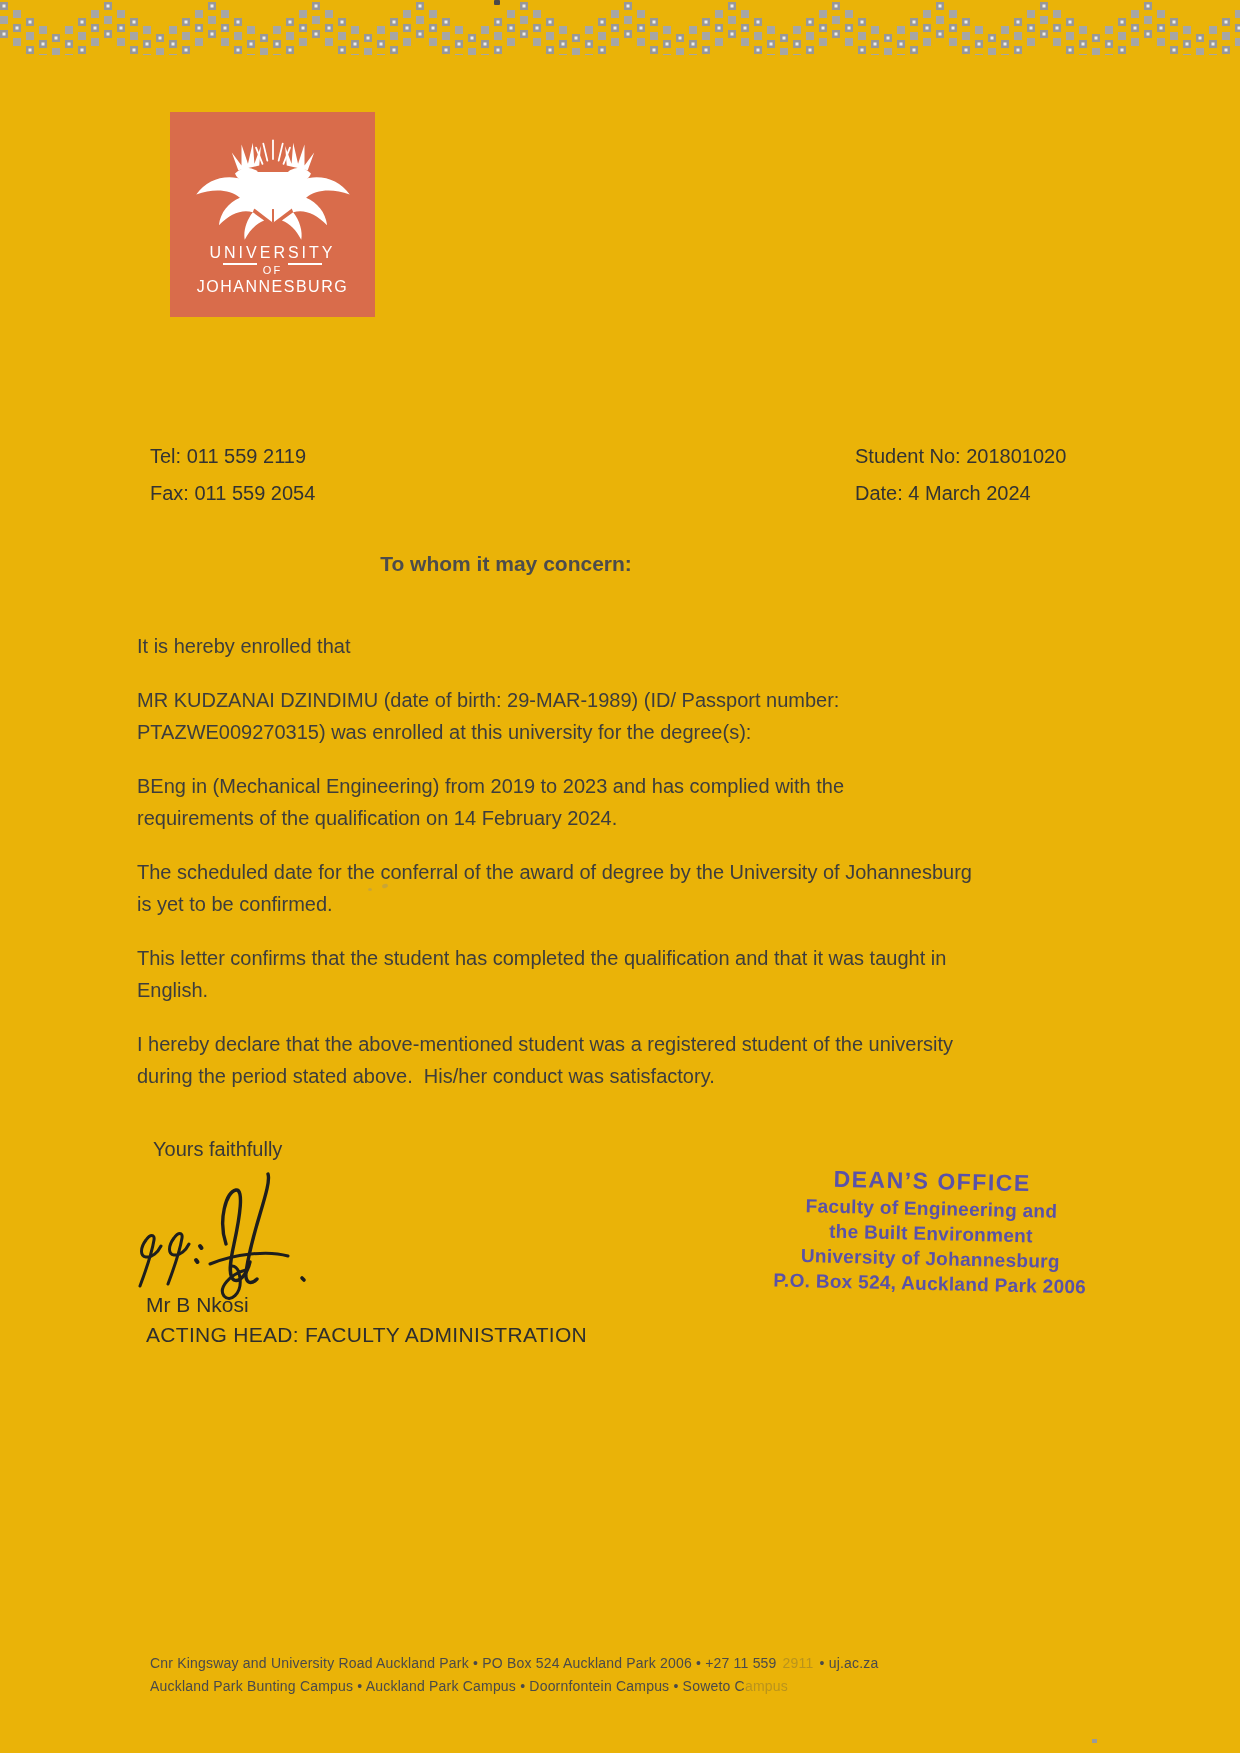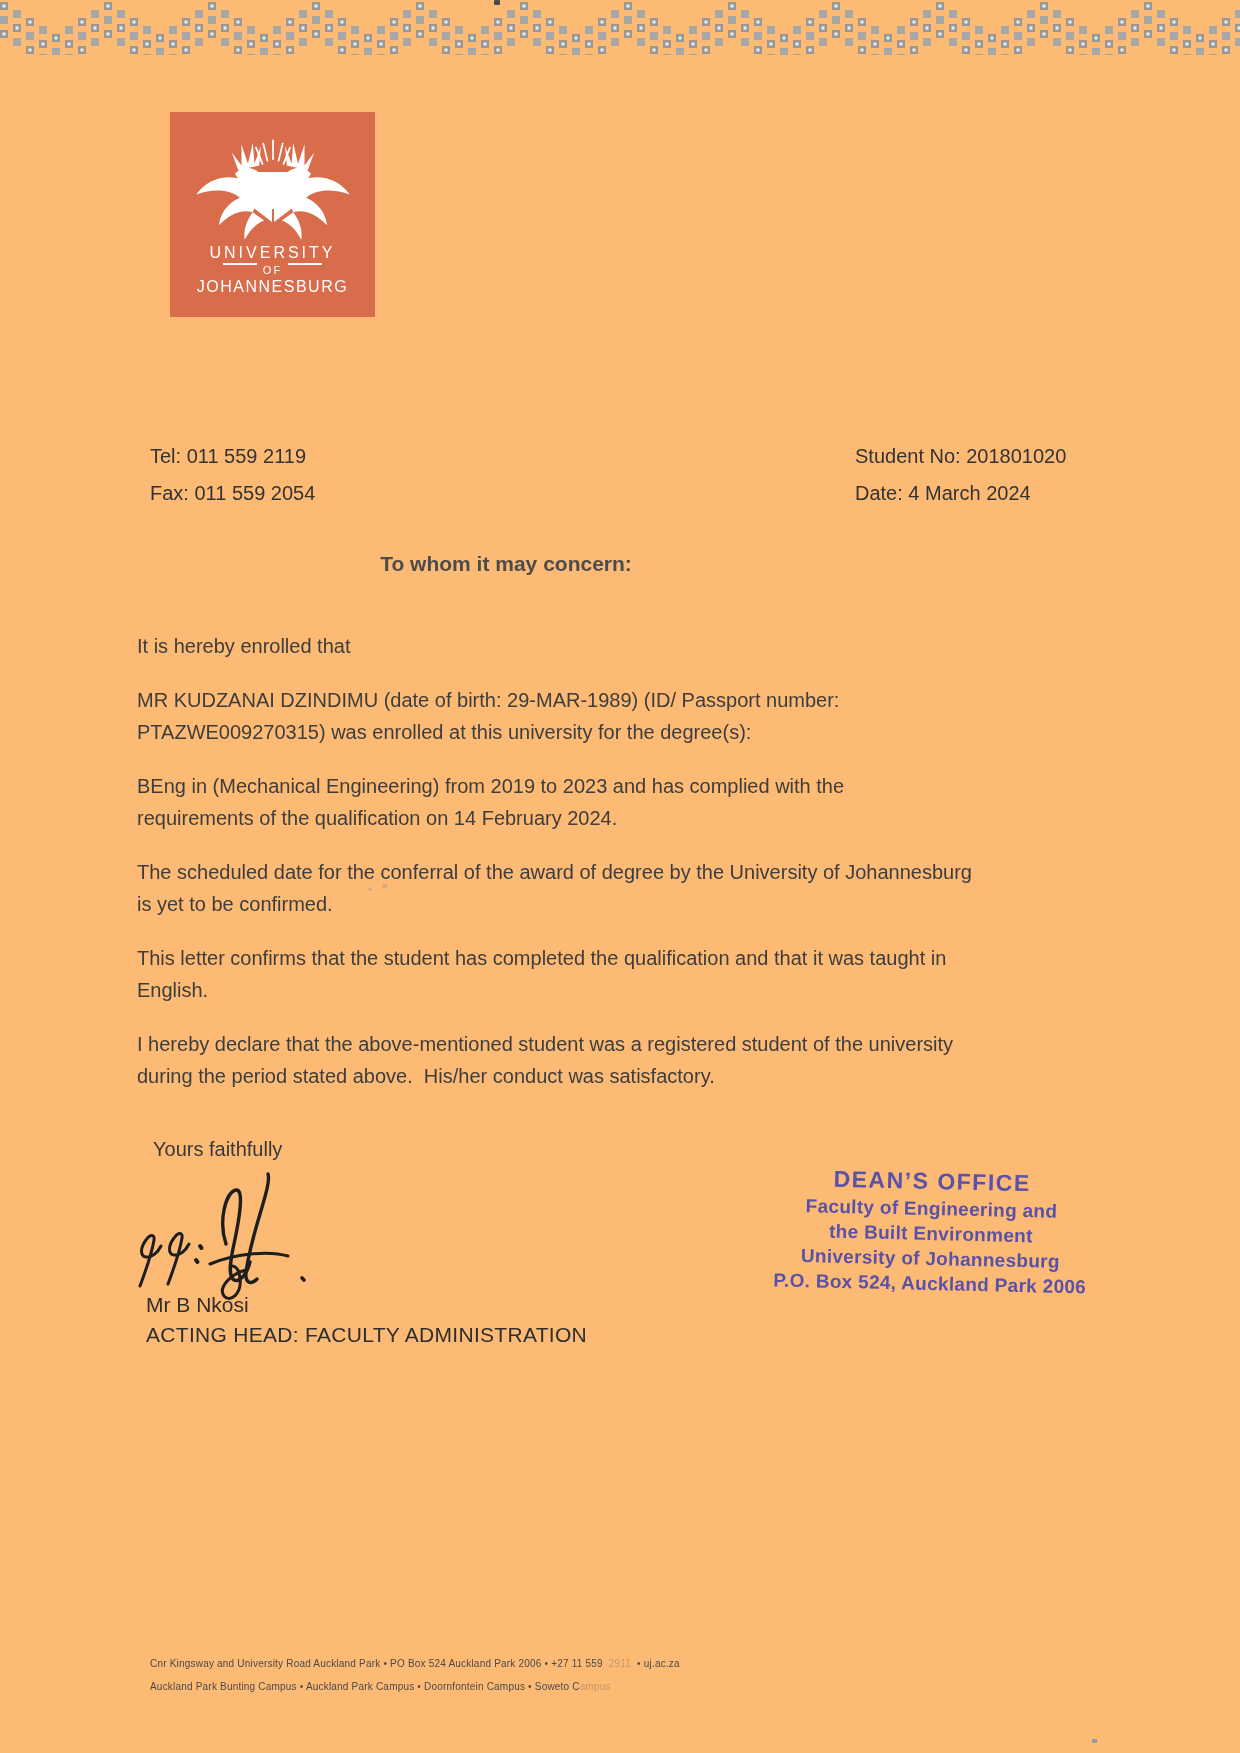--- a/index.html
+++ b/index.html
@@ -1,17 +1,17 @@
 <!DOCTYPE html>
 <html style="--logo-orange: #d96c4b; --stamp-purple: #5a52a8;"><head>
 <meta charset="utf-8">
 <style>
   html,body{margin:0;padding:0;background:#e9e9e9;}
   .page{
-    position:relative;width:1240px;height:1753px;background:#fdba74;
+    position:relative;width:1240px;height:1753px;background:#eab308;
     margin:0 auto;overflow:hidden;
     font-family:"Liberation Sans","DejaVu Sans",sans-serif;color:#3d3d3d;
   }
   :root{
     --logo-orange:#d96c4b;
     --stamp-purple:#5a52a8;
   }
   
   .band{position:absolute;top:0;left:0;}
   .speck-top{position:absolute;left:494px;top:0;width:6px;height:5px;background:#4a4a4a;border-radius:1px;}
@@ -49,21 +49,21 @@
 
   
   .stamp{
     position:absolute;left:756px;top:1166px;width:350px;text-align:center;
     color:var(--stamp-purple);transform:rotate(1.3deg);line-height:25px;
     font-weight:600;font-size:19px;letter-spacing:.3px;
   }
   .stamp .big{font-size:23px;font-weight:bold;letter-spacing:1.5px;line-height:30px;}
 
   
-  .footer{position:absolute;left:150px;top:1652px;font-size:10px;line-height:23px;color:#4a4a4a;letter-spacing:.2px;}
+  .footer{position:absolute;left:150px;top:1652px;font-size:14px;line-height:23px;color:#4a4a4a;letter-spacing:.2px;}
   .faded{opacity:.3;filter:blur(.6px);}
   .gap{display:inline-block;width:6px;}
 
   
   .smudge{position:absolute;left:368px;top:884px;width:22px;height:8px;opacity:.35;}
   .smudge i{position:absolute;background:#8d8d8d;border-radius:50%;}
   .smudge i:nth-child(1){left:0;top:4px;width:4px;height:3px;}
   .smudge i:nth-child(2){left:14px;top:0;width:6px;height:4px;transform:rotate(-20deg);}
 </style>
 </head>

